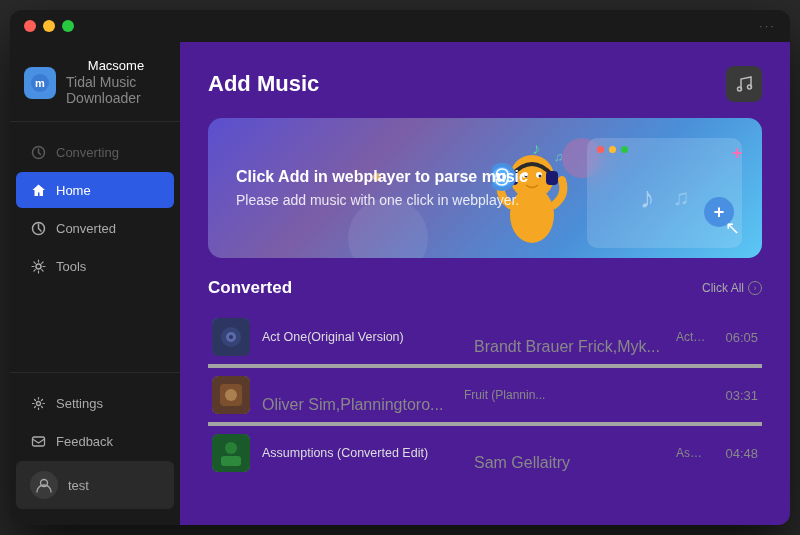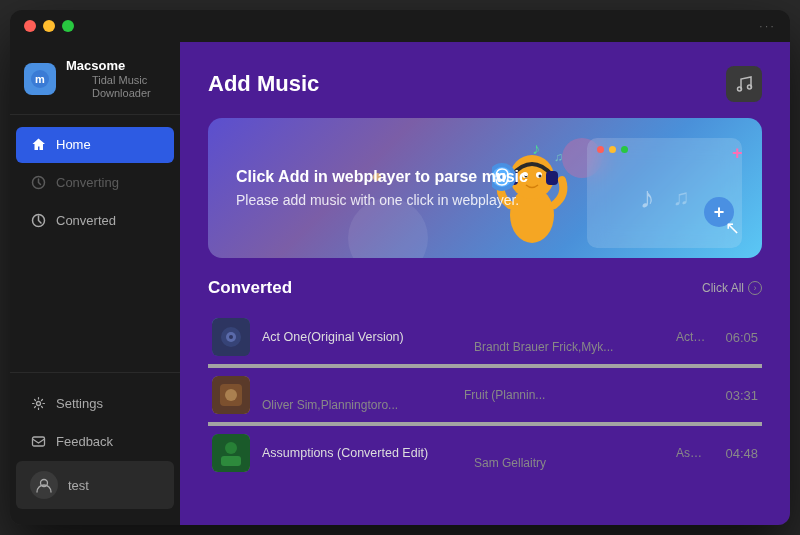--- a/index.html
+++ b/index.html
@@ -39,29 +39,29 @@
       align-items: center;
       justify-content: center;
       font-size: 14px;
       color: white;
       font-weight: bold;
       flex-shrink: 0;
     }
     .app-name-block { display: flex; flex-direction: column; }
     .app-name {
       font-size: 13px;
-      font-weight: 700;
+      font-weight: 400;
       color: #ffffff;
       line-height: 1.2;
+      text-align: center;
     }
     .app-subtitle {
-      font-size: 11px;
+      font-size: 14px;
       color: #888;
       line-height: 1.2;
-      margin-left: 26px;
     }
     .sidebar-nav {
       flex: 1;
       padding: 10px 0;
     }
     .nav-item {
       display: flex;
       align-items: center;
       gap: 10px;
       padding: 10px 14px;
@@ -281,21 +281,21 @@
       flex: 0 0 200px;
       font-size: 12.5px;
       color: #ddd;
       white-space: nowrap;
       overflow: hidden;
       text-overflow: ellipsis;
       font-weight: 500;
     }
     .track-artist {
       flex: 0 0 190px;
-      font-size: 12px;
+      font-size: 16px;
       color: #888;
       white-space: nowrap;
       overflow: hidden;
       text-overflow: ellipsis;
       margin-top: 19px;
     }
     .track-album {
       flex: 1;
       font-size: 12px;
       color: #888;
@@ -373,45 +373,54 @@
             <text x="10" y="14" text-anchor="middle" fill="white" font-size="11" font-weight="bold">m</text>
           </svg>
         </div>
         <div class="app-name-block">
           <span class="app-name">Macsome</span>
           <span class="app-subtitle">Tidal Music Downloader</span>
         </div>
       </div>
 
       <div class="sidebar-nav">
-        <div class="nav-item active">
-          <span class="nav-icon">
-            <svg width="15" height="15" viewBox="0 0 15 15" fill="none">
-              <path d="M7.5 1.5L1.5 7h2v6h3.5v-3.5h1.5V13H12V7h2L7.5 1.5z" fill="white"></path>
-            </svg>
-          </span>
-          <span>Home</span>
-        </div>
         <div class="nav-item disabled">
           <span class="nav-icon">
             <svg width="15" height="15" viewBox="0 0 15 15" fill="none">
               <circle cx="7.5" cy="7.5" r="6" stroke="#aaa" stroke-width="1.5" fill="none"></circle>
               <path d="M7.5 4v3.5l2 2" stroke="#aaa" stroke-width="1.5" stroke-linecap="round"></path>
             </svg>
           </span>
           <span>Converting</span>
         </div>
+        <div class="nav-item active">
+          <span class="nav-icon">
+            <svg width="15" height="15" viewBox="0 0 15 15" fill="none">
+              <path d="M7.5 1.5L1.5 7h2v6h3.5v-3.5h1.5V13H12V7h2L7.5 1.5z" fill="white"></path>
+            </svg>
+          </span>
+          <span>Home</span>
+        </div>
         <div class="nav-item">
           <span class="nav-icon">
             <svg width="15" height="15" viewBox="0 0 15 15" fill="none">
               <circle cx="7.5" cy="7.5" r="6" stroke="#aaa" stroke-width="1.5" fill="none"></circle>
               <path d="M7.5 3v4.5l2.5 2.5" stroke="#aaa" stroke-width="1.5" stroke-linecap="round"></path>
             </svg>
           </span>
           <span>Converted</span>
+        </div>
+        <div class="nav-item">
+          <span class="nav-icon">
+            <svg width="15" height="15" viewBox="0 0 15 15" fill="none">
+              <circle cx="7.5" cy="7.5" r="2.5" stroke="#aaa" stroke-width="1.5" fill="none"></circle>
+              <path d="M7.5 1v2M7.5 12v2M1 7.5h2M12 7.5h2M2.9 2.9l1.4 1.4M10.7 10.7l1.4 1.4M2.9 12.1l1.4-1.4M10.7 4.3l1.4-1.4" stroke="#aaa" stroke-width="1.2" stroke-linecap="round"></path>
+            </svg>
+          </span>
+          <span>Tools</span>
         </div>
       </div>
 
       <div class="sidebar-bottom">
         <div class="nav-item">
           <span class="nav-icon">
             <svg width="15" height="15" viewBox="0 0 15 15" fill="none">
               <circle cx="7.5" cy="7.5" r="2" stroke="#aaa" stroke-width="1.3" fill="none"></circle>
               <path d="M7.5 1.5v1.5M7.5 12v1.5M1.5 7.5H3M12 7.5h1.5M3.5 3.5l1 1M10.5 10.5l1 1M3.5 11.5l1-1M10.5 4.5l1-1" stroke="#aaa" stroke-width="1.2" stroke-linecap="round"></path>
             </svg>

